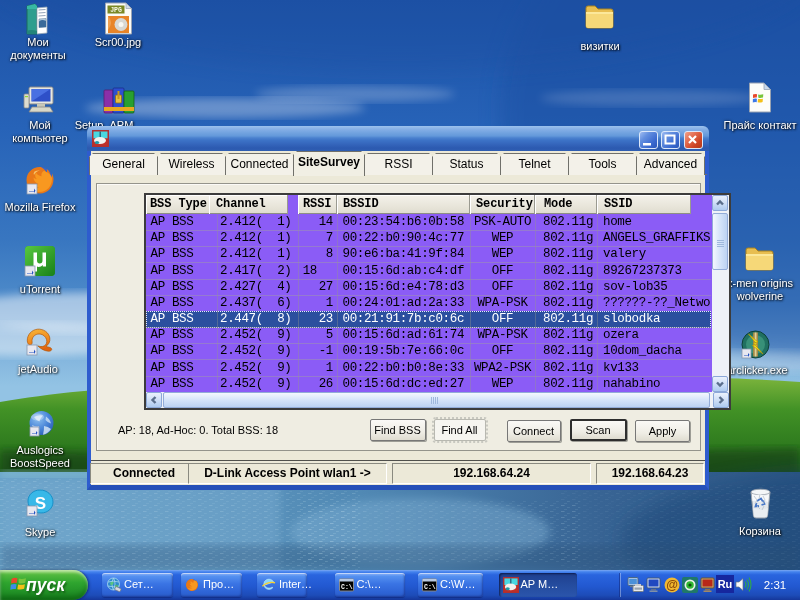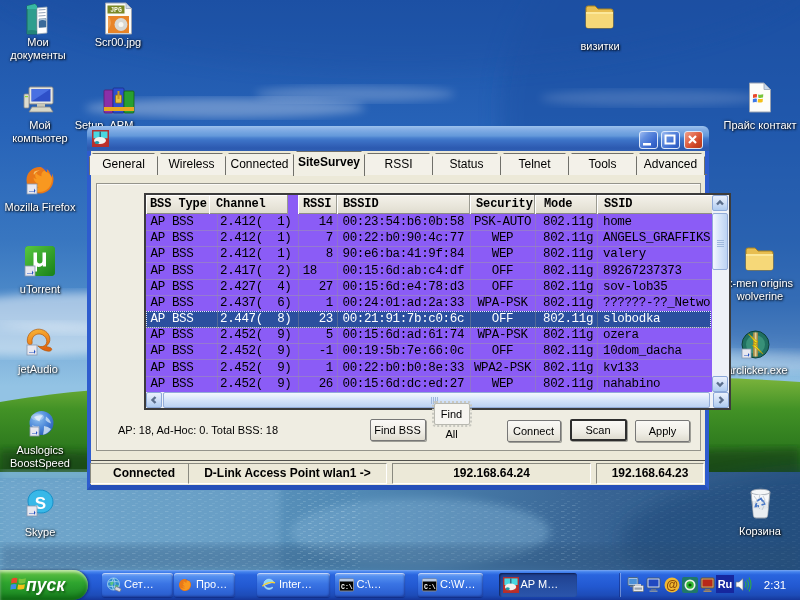--- a/index.html
+++ b/index.html
@@ -319,21 +319,21 @@
 
       <div id="page"></div>
       <div id="tframe">
 
         <div class="hcell" style="left:0;width:71px"><span style="margin-left:4px">BSS Type</span></div>
         <div class="hcell" style="left:63px;width:79px"><span style="margin-left:7px">Channel</span></div>
         <div class="hcell" style="left:152px;width:39px"><span style="margin-left:5px">RSSI</span></div>
         <div class="hcell" style="left:191px;width:133px"><span style="margin-left:6px">BSSID</span></div>
         <div class="hcell" style="left:324px;width:65px"><span style="margin-left:6px">Security</span></div>
         <div class="hcell" style="left:389px;width:62px"><span style="margin-left:9px">Mode</span></div>
-        <div class="hcell" style="left:451px;width:116px"><span style="margin-left:7px">SSID</span></div>
+        <div class="hcell" style="left:451px;width:94px"><span style="margin-left:7px">SSID</span></div>
 
         <div id="rows">
         <div class="row" style="top:19px">
               <span style="left:4.5px">AP BSS</span>
               <span style="left:74px">2.412(  1)</span>
               <span style="left:152px;width:35px;text-align:right">14</span>
               <span style="left:196.5px">00:23:54:b6:0b:58</span>
               <span style="left:324px;width:65px;text-align:center">PSK-AUTO</span>
               <span style="left:397px">802.11g</span>
               <span style="left:457px">home</span>
@@ -465,21 +465,21 @@
             </svg></div>
         <div class="hthumb" style="left:17px;top:197px;width:547px;height:16px">
             <div style="position:absolute;left:267px;top:4px;width:8px;height:7px;background:repeating-linear-gradient(90deg,#9FB8DC 0,#9FB8DC 1px,transparent 1px,transparent 2px)"></div>
           </div>
         <div class="sbtn" style="left:567px;top:197px"><svg width="14" height="14">
               <path d="M5.5,4 L8.5,7 L5.5,10" fill="none" stroke="#5A6E8C" stroke-width="2.4"></path>
             </svg></div>
       </div>
       <div id="infolab">AP: 18, Ad-Hoc: 0. Total BSS: 18</div>
       <div class="btn" style="left:278.5px;top:268px;width:56px">Find BSS</div>
-      <div class="btn btnfoc" style="left:342.5px;top:252px;width:36px">Find All</div>
+      <div class="btn btnfoc" style="left:342.5px;top:268px;width:52px">Find All</div>
       <div class="btn" style="left:415.5px;top:269px;width:54px">Connect</div>
       <div class="btn btndef" style="left:478.5px;top:268px;width:57px">Scan</div>
       <div class="btn" style="left:544px;top:269px;width:55px">Apply</div>
       <div id="sbar">
         <div class="pan" style="left:-1px;width:108px">Connected</div>
         <div class="pan" style="left:97px;width:199px">D-Link Access Point wlan1 -&gt;</div>
         <div class="pan" style="left:301px;width:199px">192.168.64.24</div>
         <div class="pan" style="left:505px;width:108px">192.168.64.23</div>
       </div>
     </div>
@@ -501,30 +501,30 @@
   <div class="tkb" style="left:102px;width:70.5px">
         <svg class="abs" style="left:4px;top:4px" width="16" height="16" viewBox="0 0 16 16">
 <circle cx="7.5" cy="7" r="6" fill="#2E8ACC"></circle>
 <path d="M7.5,1 A6,6 0 0 1 7.5,13 A6,6 0 0 1 7.5,1 M2,5 Q7.5,3.4 13,5 M1.6,9 Q7.5,10.6 13.4,9 M7.5,1 Q4.4,7 7.5,13 M7.5,1 Q10.6,7 7.5,13" stroke="#A8D8F0" stroke-width="0.8" fill="none"></path>
 <path d="M4,6 Q6,4 8,5.5 Q7,8 4.8,8.6 Z" fill="#58C878" opacity="0.9"></path>
 <path d="M9,8 Q11.5,7 12.6,9 Q11,11.4 9.4,11.2 Z" fill="#50B868" opacity="0.85"></path>
 <rect x="9" y="10.5" width="6" height="3.4" rx="1" transform="rotate(25 12 12)" fill="#D8D8E0" stroke="#707888" stroke-width="0.7"></rect>
 </svg>
         <span class="lb">Сет…</span>
       </div>
-  <div class="tkb" style="left:174px;width:61px">
+  <div class="tkb" style="left:181px;width:61px">
         <svg class="abs" style="left:4px;top:5px" width="14" height="14" viewBox="0 0 14 14">
           <circle cx="7" cy="7" r="6" fill="#3C64C8"></circle>
           <circle cx="6.5" cy="6.5" r="3" fill="#58A8E0"></circle>
           <path d="M7,1 C3.5,1 1,3.7 1,7 C1,10.4 3.8,13 7,13 C10.5,13 13,10.3 13,6.8 C13,5.2 12.3,3 10.5,2 C11,3 11,4 10.6,4.6 C10,3 8.5,1 7,1 Z" fill="#E87818"></path>
           <path d="M12.4,6.5 C12.4,9.8 10,12.3 7,12.3 C5,12.3 3.3,11.2 2.4,9.6 C3.8,10.7 5.8,10.9 7.2,10 C5.8,10 4.8,9.3 4.3,8.3 C5.2,8.7 6.2,8.6 7,8.2 C5.6,7.7 4.7,6.5 4.7,5.2 C5.1,5.6 5.6,5.9 6.2,5.9 C5.4,5.2 5.2,3.8 5.9,2.9 C6.4,3.8 7.4,4.5 8.5,4.7 C8.3,3.7 8.8,2.7 9.7,2.2 C11.4,3 12.4,4.7 12.4,6.5 Z" fill="#F89820"></path>
         </svg>
         <span class="lb">Про…</span>
       </div>
-  <div class="tkb" style="left:257px;width:73px">
+  <div class="tkb" style="left:257px;width:50px">
         <svg class="abs" style="left:4px;top:4px" width="15" height="15" viewBox="0 0 15 15">
           <path d="M12,10.5 A5.2,5.2 0 1 1 12.6,5 L3.4,8.2 A5.2,5.2 0 0 0 11,10.2 Z" fill="#8CD8F8" stroke="#C8ECFC" stroke-width="0.5"></path>
           <path d="M1.4,9.2 Q7,4.2 14,5.8" stroke="#F8D030" stroke-width="1.4" fill="none"></path>
         </svg>
         <span class="lb">Inter…</span>
       </div>
   <div class="tkb" style="left:334.5px;width:70.5px">
         <svg class="abs" style="left:4px;top:5px" width="15" height="14" viewBox="0 0 15 14">
           <rect x="0.5" y="1" width="14" height="12" rx="1" fill="#000" stroke="#888"></rect>
           <rect x="0.5" y="1" width="14" height="2.5" fill="#B8C8E0"></rect>

